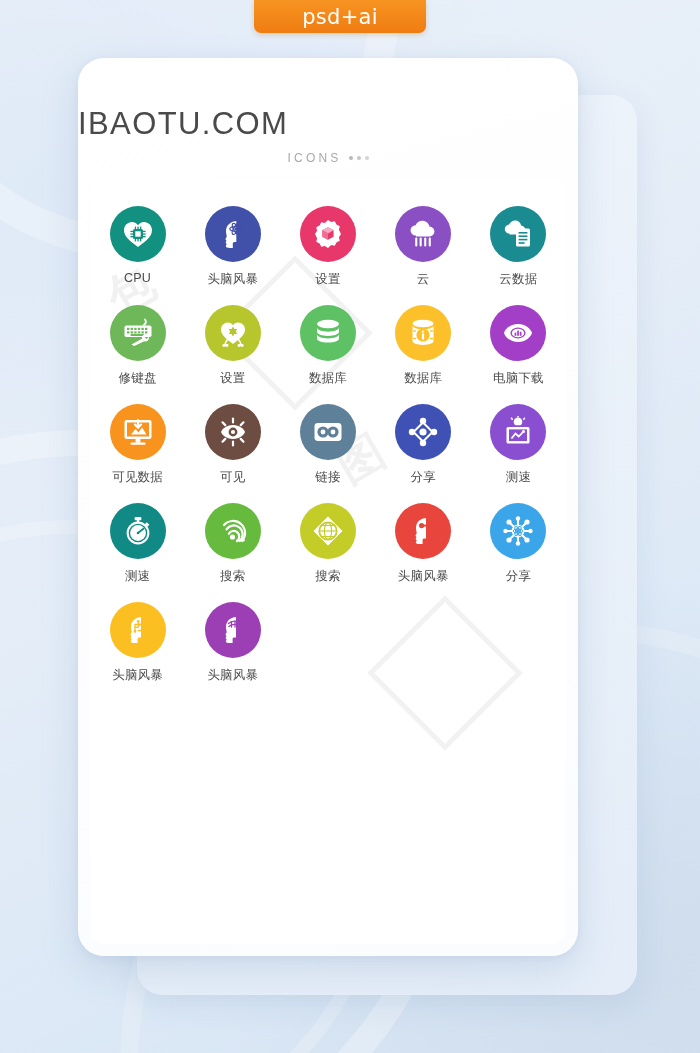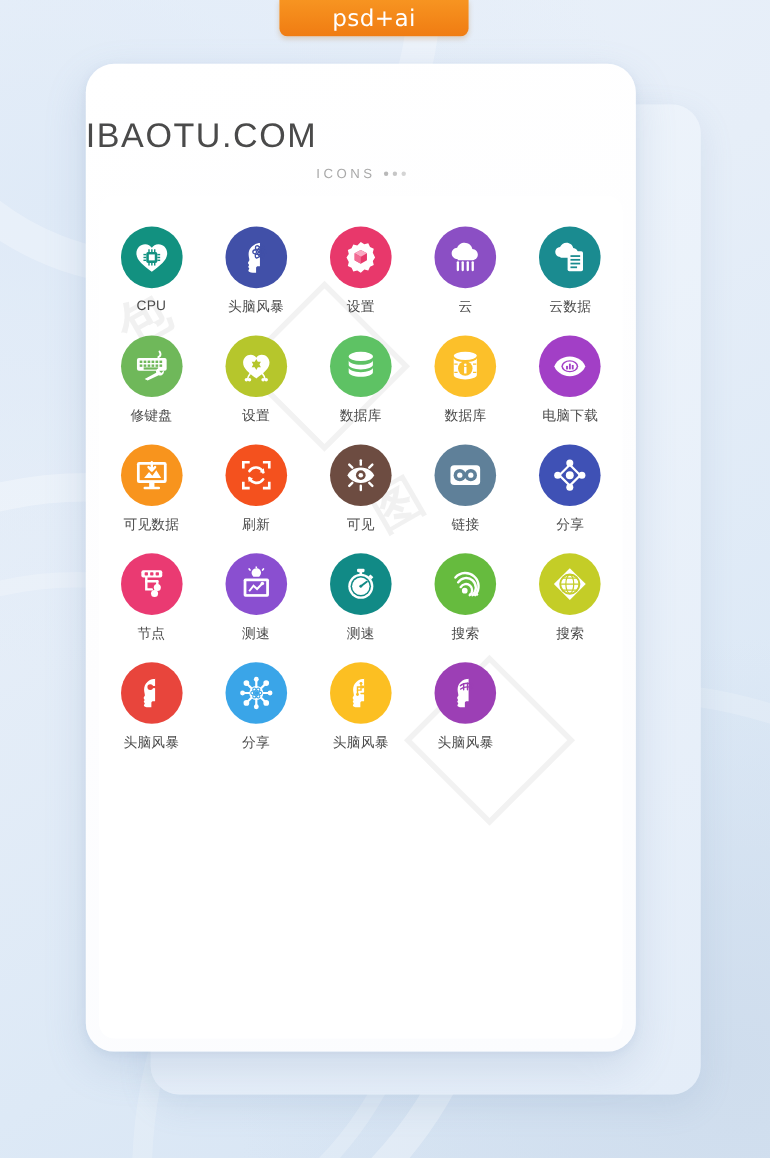--- a/index.html
+++ b/index.html
@@ -319,39 +319,20 @@
               <rect x="13.6" y="23" width="4.8" height="3.8"></rect>
               <rect x="8.5" y="26.4" width="15" height="2.4" rx="1"></rect>
               <rect x="5" y="6.5" width="22" height="14" fill="#f8941d"></rect>
               <path d="M9 18.5l4.5-5.5 3 3.4 3.6-4.8 4.4 6.9z" fill="#fff"></path>
               <path d="M16 4.2v6.2M16 11.8l-3-3.2M16 11.8l3-3.2" stroke="#fff" stroke-width="2.2" fill="none" stroke-linecap="round"></path>
             </svg>
           </div>
           <div class="cap">可见数据</div>
         </div>
         <div class="cell">
-          <div class="bubble" style="background: rgb(244, 81, 30);">
-            <svg width="32" height="32" viewBox="0 0 32 32" fill="#ffffff">
-              <g fill="none" stroke="#fff" stroke-width="2.4" stroke-linecap="round">
-                <path d="M22.2 13.4A7 7 0 0 0 9.8 12.2"></path>
-                <path d="M9.8 18.6a7 7 0 0 0 12.4 1.2"></path>
-              </g>
-              <path d="M22.9 9.6l.5 4.4-4.4-.6z"></path>
-              <path d="M9.1 22.4l-.5-4.4 4.4.6z"></path>
-              <g fill="#fff">
-                <path d="M3 3h7v2.4H5.4V10H3z"></path>
-                <path d="M29 3v7h-2.4V5.4H22V3z"></path>
-                <path d="M3 29v-7h2.4v4.6H10V29z"></path>
-                <path d="M29 29h-7v-2.4h4.6V22H29z"></path>
-              </g>
-            </svg>
-          </div>
-          <div class="cap">刷新</div>
-        </div>
-        <div class="cell">
           <div class="bubble" style="background: rgb(109, 76, 65);">
             <svg width="32" height="32" viewBox="0 0 32 32" fill="#ffffff">
               <path d="M16 9C9.5 9 4.8 13.2 4 16c.8 2.8 5.5 7 12 7s11.2-4.2 12-7c-.8-2.8-5.5-7-12-7z"></path>
               <circle cx="16" cy="16" r="4.4" fill="#6d4c41"></circle>
               <circle cx="16" cy="16" r="2.1" fill="#fff"></circle>
               <g stroke="#fff" stroke-width="2.2" stroke-linecap="round">
                 <line x1="16" y1="2.5" x2="16" y2="6.4"></line>
                 <line x1="16" y1="25.6" x2="16" y2="29.5"></line>
                 <line x1="5.5" y1="6.3" x2="8.3" y2="9.1"></line>
                 <line x1="23.7" y1="22.9" x2="26.5" y2="25.7"></line>
@@ -387,40 +368,20 @@
               <circle cx="16" cy="16" r="3.6"></circle>
               <circle cx="16" cy="5" r="3.2"></circle>
               <circle cx="16" cy="27" r="3.2"></circle>
               <circle cx="5" cy="16" r="3.2"></circle>
               <circle cx="27" cy="16" r="3.2"></circle>
             </svg>
           </div>
           <div class="cap">分享</div>
         </div>
         <div class="cell">
-          <div class="bubble" style="background: rgb(234, 58, 114);">
-            <svg width="32" height="32" viewBox="0 0 32 32" fill="#ffffff">
-              <rect x="6.5" y="3.5" width="19" height="6.4" rx="1.8"></rect>
-              <g stroke="#fff" stroke-width="2.2" fill="none" stroke-linecap="round">
-                <path d="M11 10v3.4h10"></path>
-                <path d="M21 13.4v3.2"></path>
-                <path d="M11 13.4v7.4h5"></path>
-              </g>
-              <circle cx="21" cy="19" r="3.2"></circle>
-              <circle cx="18.5" cy="24.5" r="3.2"></circle>
-              <g fill="#ea3a72">
-                <rect x="9.5" y="5.3" width="3" height="2.8" rx=".6"></rect>
-                <rect x="14.5" y="5.3" width="3" height="2.8" rx=".6"></rect>
-                <rect x="19.5" y="5.3" width="3" height="2.8" rx=".6"></rect>
-              </g>
-            </svg>
-          </div>
-          <div class="cap">节点</div>
-        </div>
-        <div class="cell">
           <div class="bubble" style="background: rgb(138, 79, 208);">
             <svg width="32" height="32" viewBox="0 0 32 32" fill="#ffffff">
               <path d="M16 1.5c-2.4 0-4.3 1.9-4.3 4.2 0 1.7 1 2.8 1.7 3.6h5.2c.7-.8 1.7-1.9 1.7-3.6 0-2.3-1.9-4.2-4.3-4.2z"></path>
               <g stroke="#fff" stroke-width="1.5" stroke-linecap="round">
                 <line x1="16" y1="0" x2="16" y2="1"></line>
                 <line x1="9.5" y1="2.2" x2="10.3" y2="3.2"></line>
                 <line x1="22.5" y1="2.2" x2="21.7" y2="3.2"></line>
               </g>
               <rect x="4.5" y="11" width="23" height="16.5" rx="1.6"></rect>
               <rect x="7" y="13.4" width="18" height="11.7" fill="#8a4fd0"></rect>

